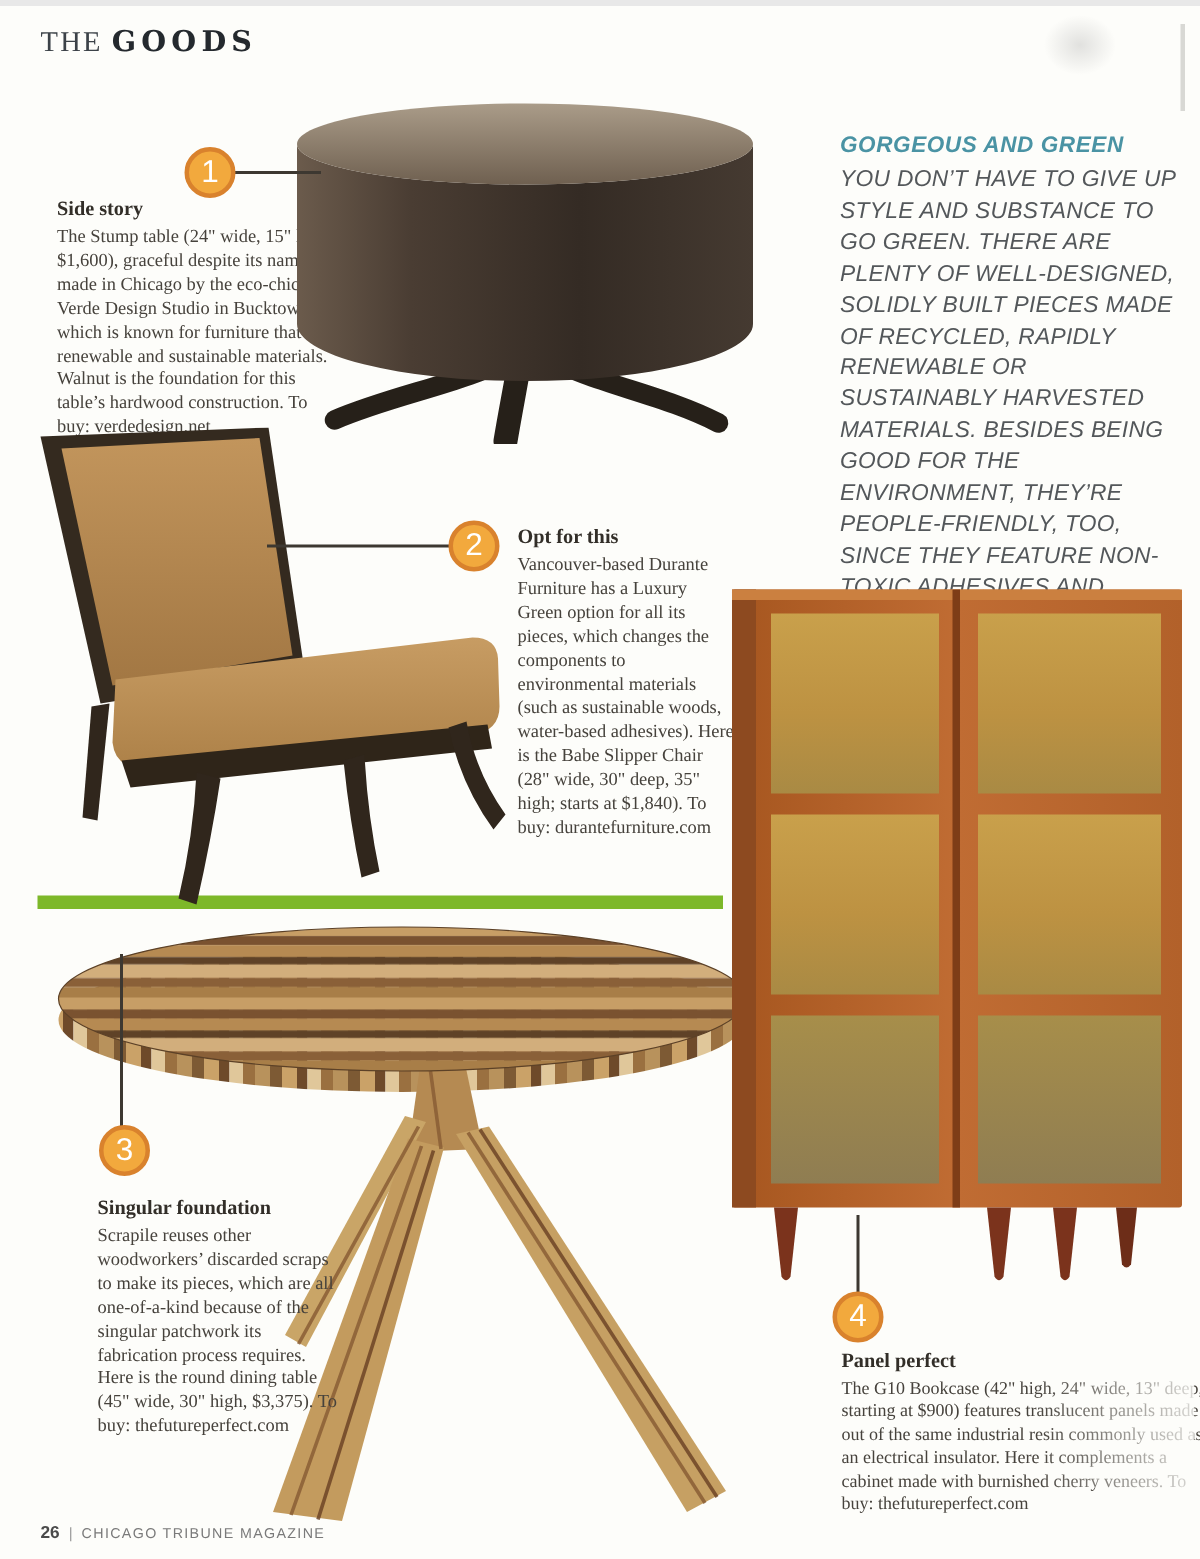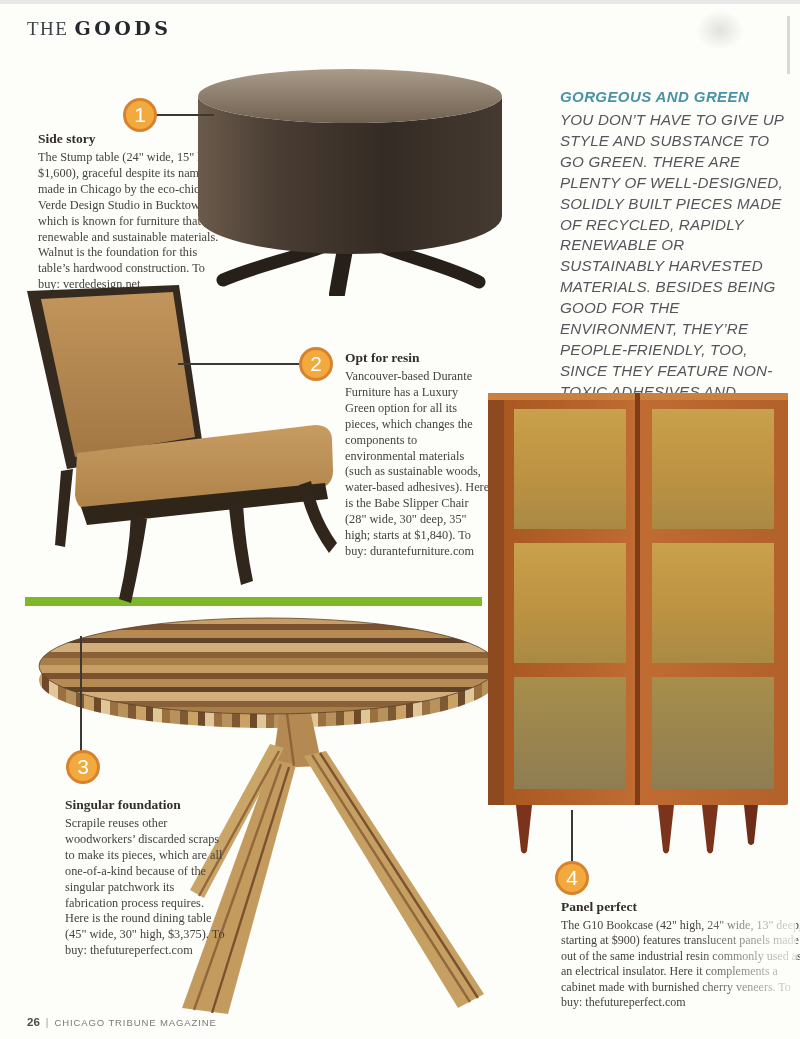--- a/index.html
+++ b/index.html
@@ -131,21 +131,21 @@
         <path d="M106,230 Q104,272 94,314 L106,318 Q116,274 122,234 Z"></path>
         <path d="M204,222 Q208,262 216,300 L228,296 Q220,258 218,218 Z"></path>
         <path d="M286,196 Q292,230 312,258 L304,268 Q282,238 274,200 Z"></path>
       </g>
     </svg>
   </div>
 
   <div class="leader-h" style="left:178px;top:359px;width:122px;"></div>
   <div class="badge" style="left:299px;top:343px;">2</div>
   <div class="item-block" style="left:345px;top:346px;width:146px;">
-    <h3 class="item-title">Opt for resin</h3>
+    <h3 class="item-title">Opt for this</h3>
     <p class="item-body">Vancouver-based Durante Furniture has a Luxury Green option for all its pieces, which changes the components to environmental materials (such as sustainable woods, water-based adhesives). Here is the Babe Slipper Chair (28" wide, 30" deep, 35" high; starts at $1,840). To buy: durantefurniture.com</p>
   </div>
 
   <div class="green-bar"></div>
 
   <div class="figure z2" style="left:32px;top:612px;width:465px;height:400px;">
     <svg width="465" height="400" viewBox="0 0 465 400">
       <defs>
         <pattern id="topStripes" width="12" height="49" patternUnits="userSpaceOnUse">
           <rect width="12" height="8" y="0" fill="#c79e66"></rect>

